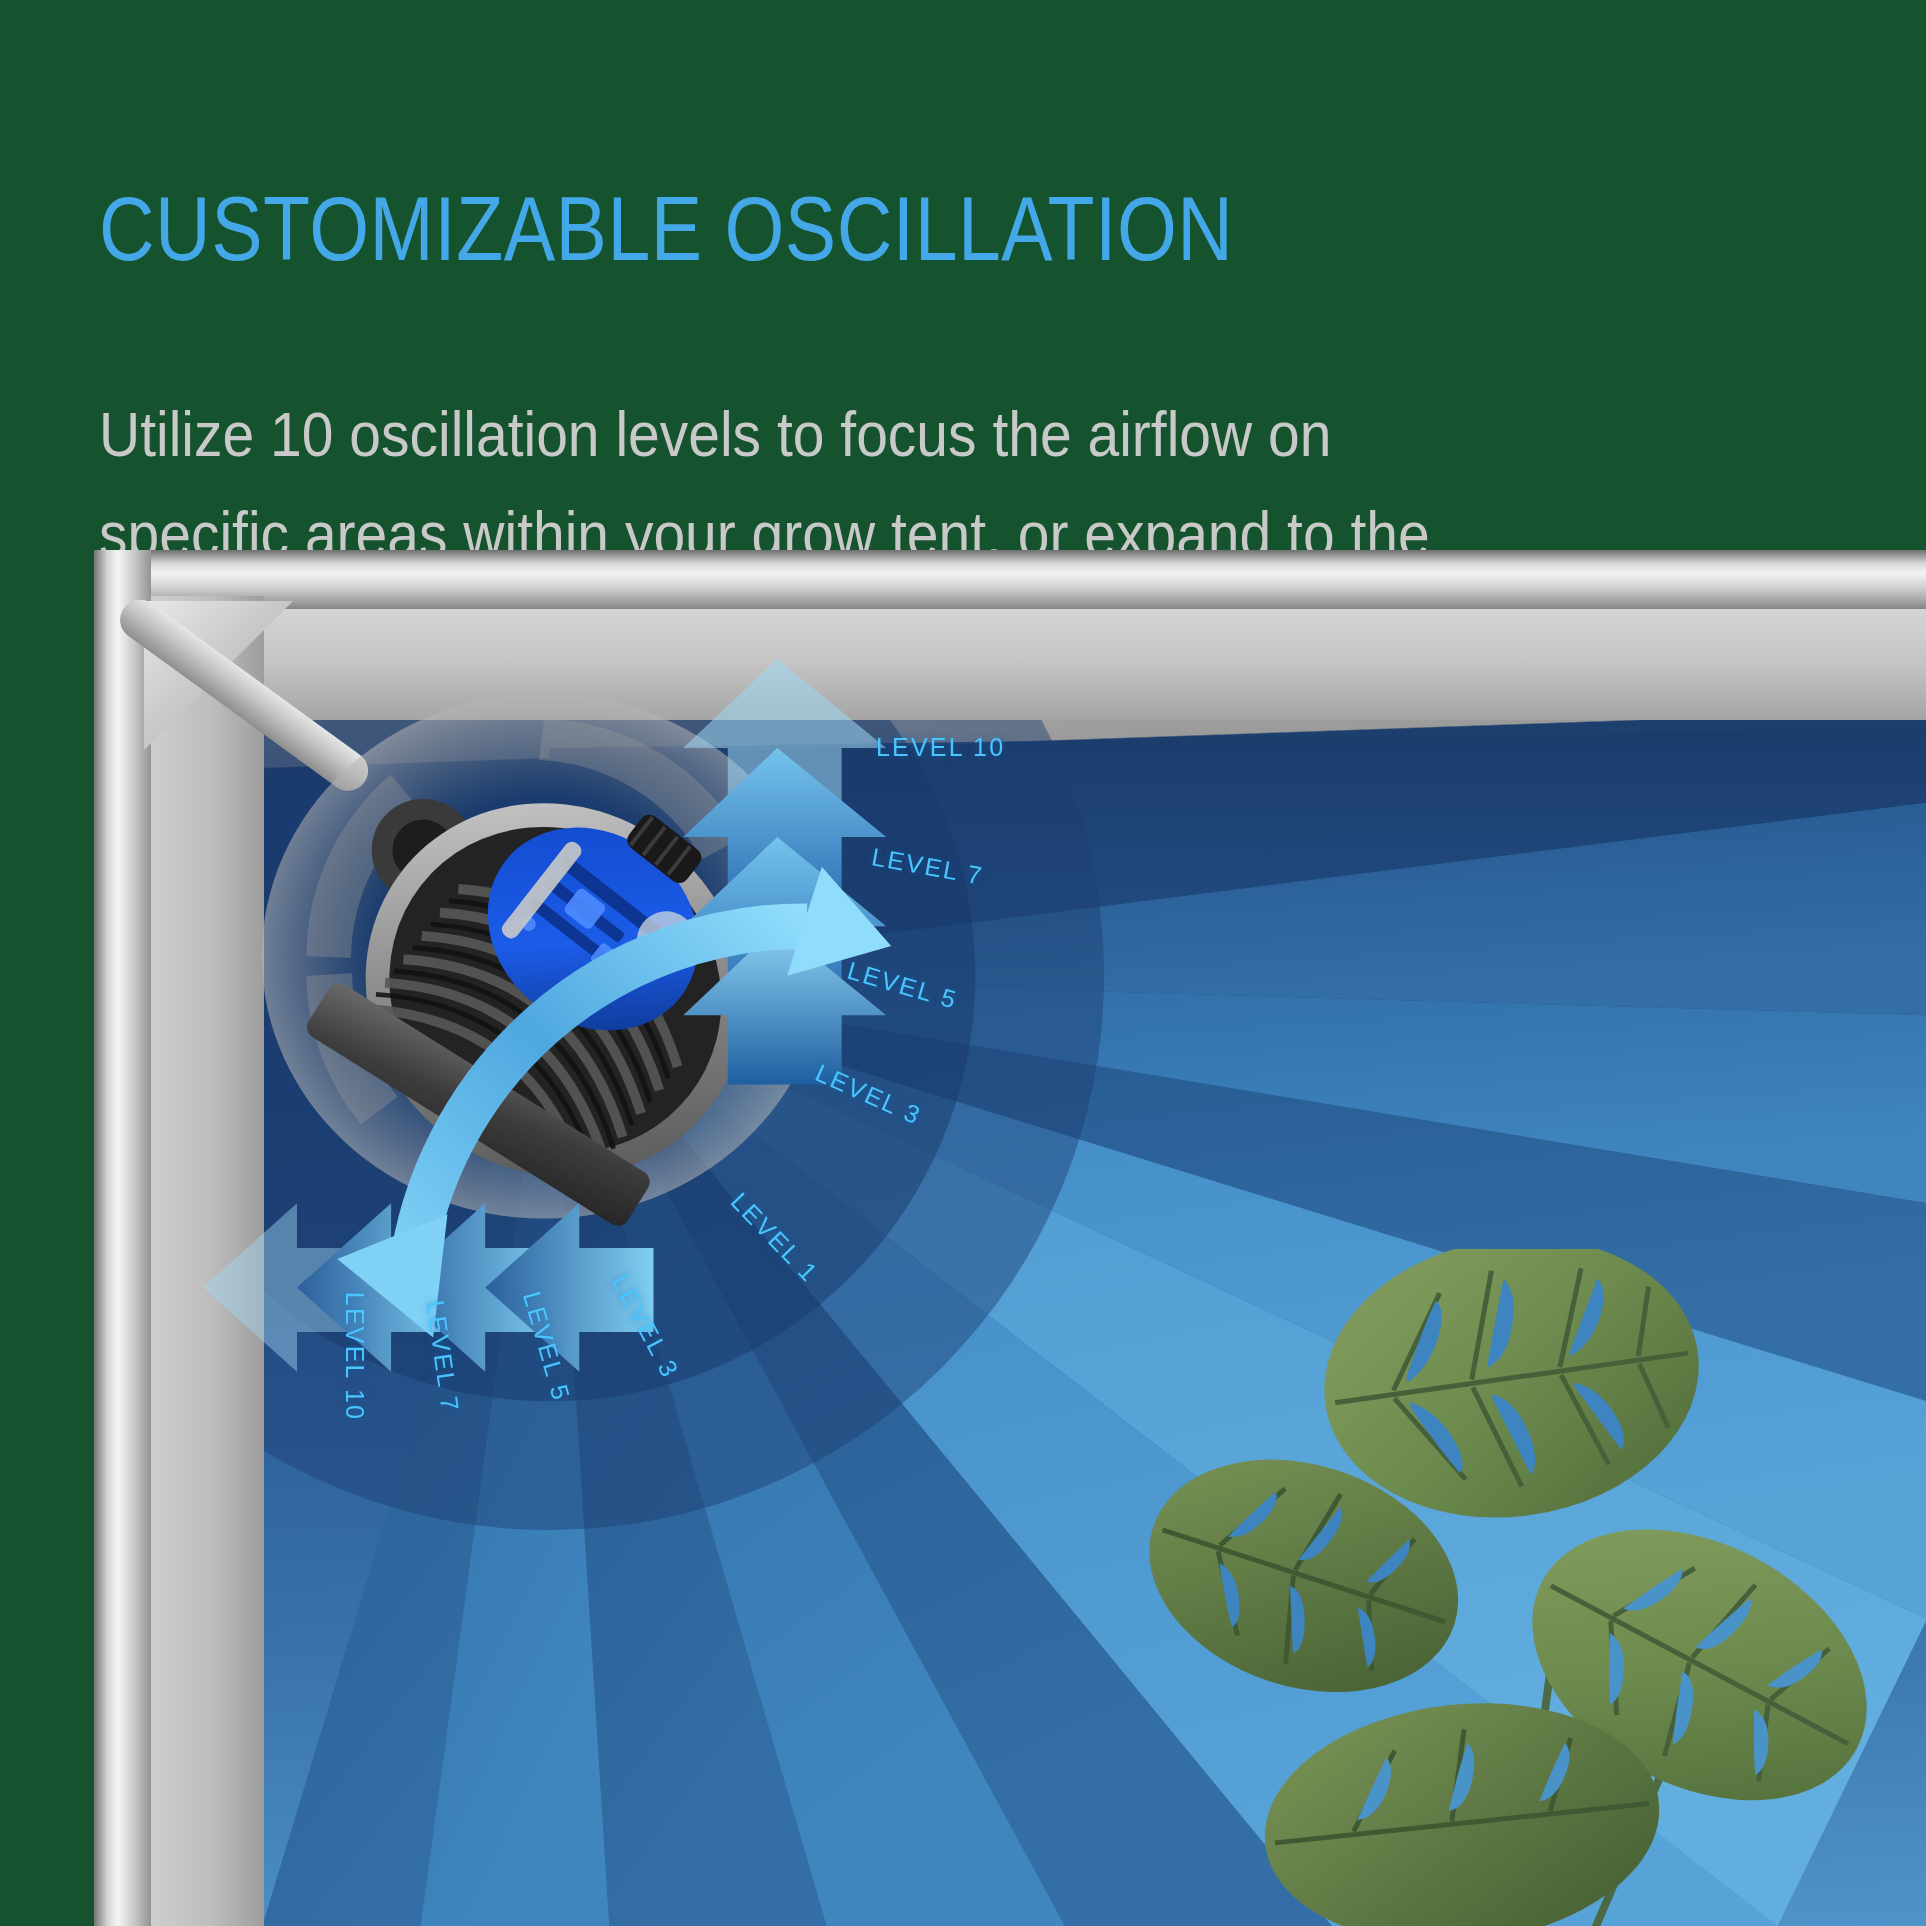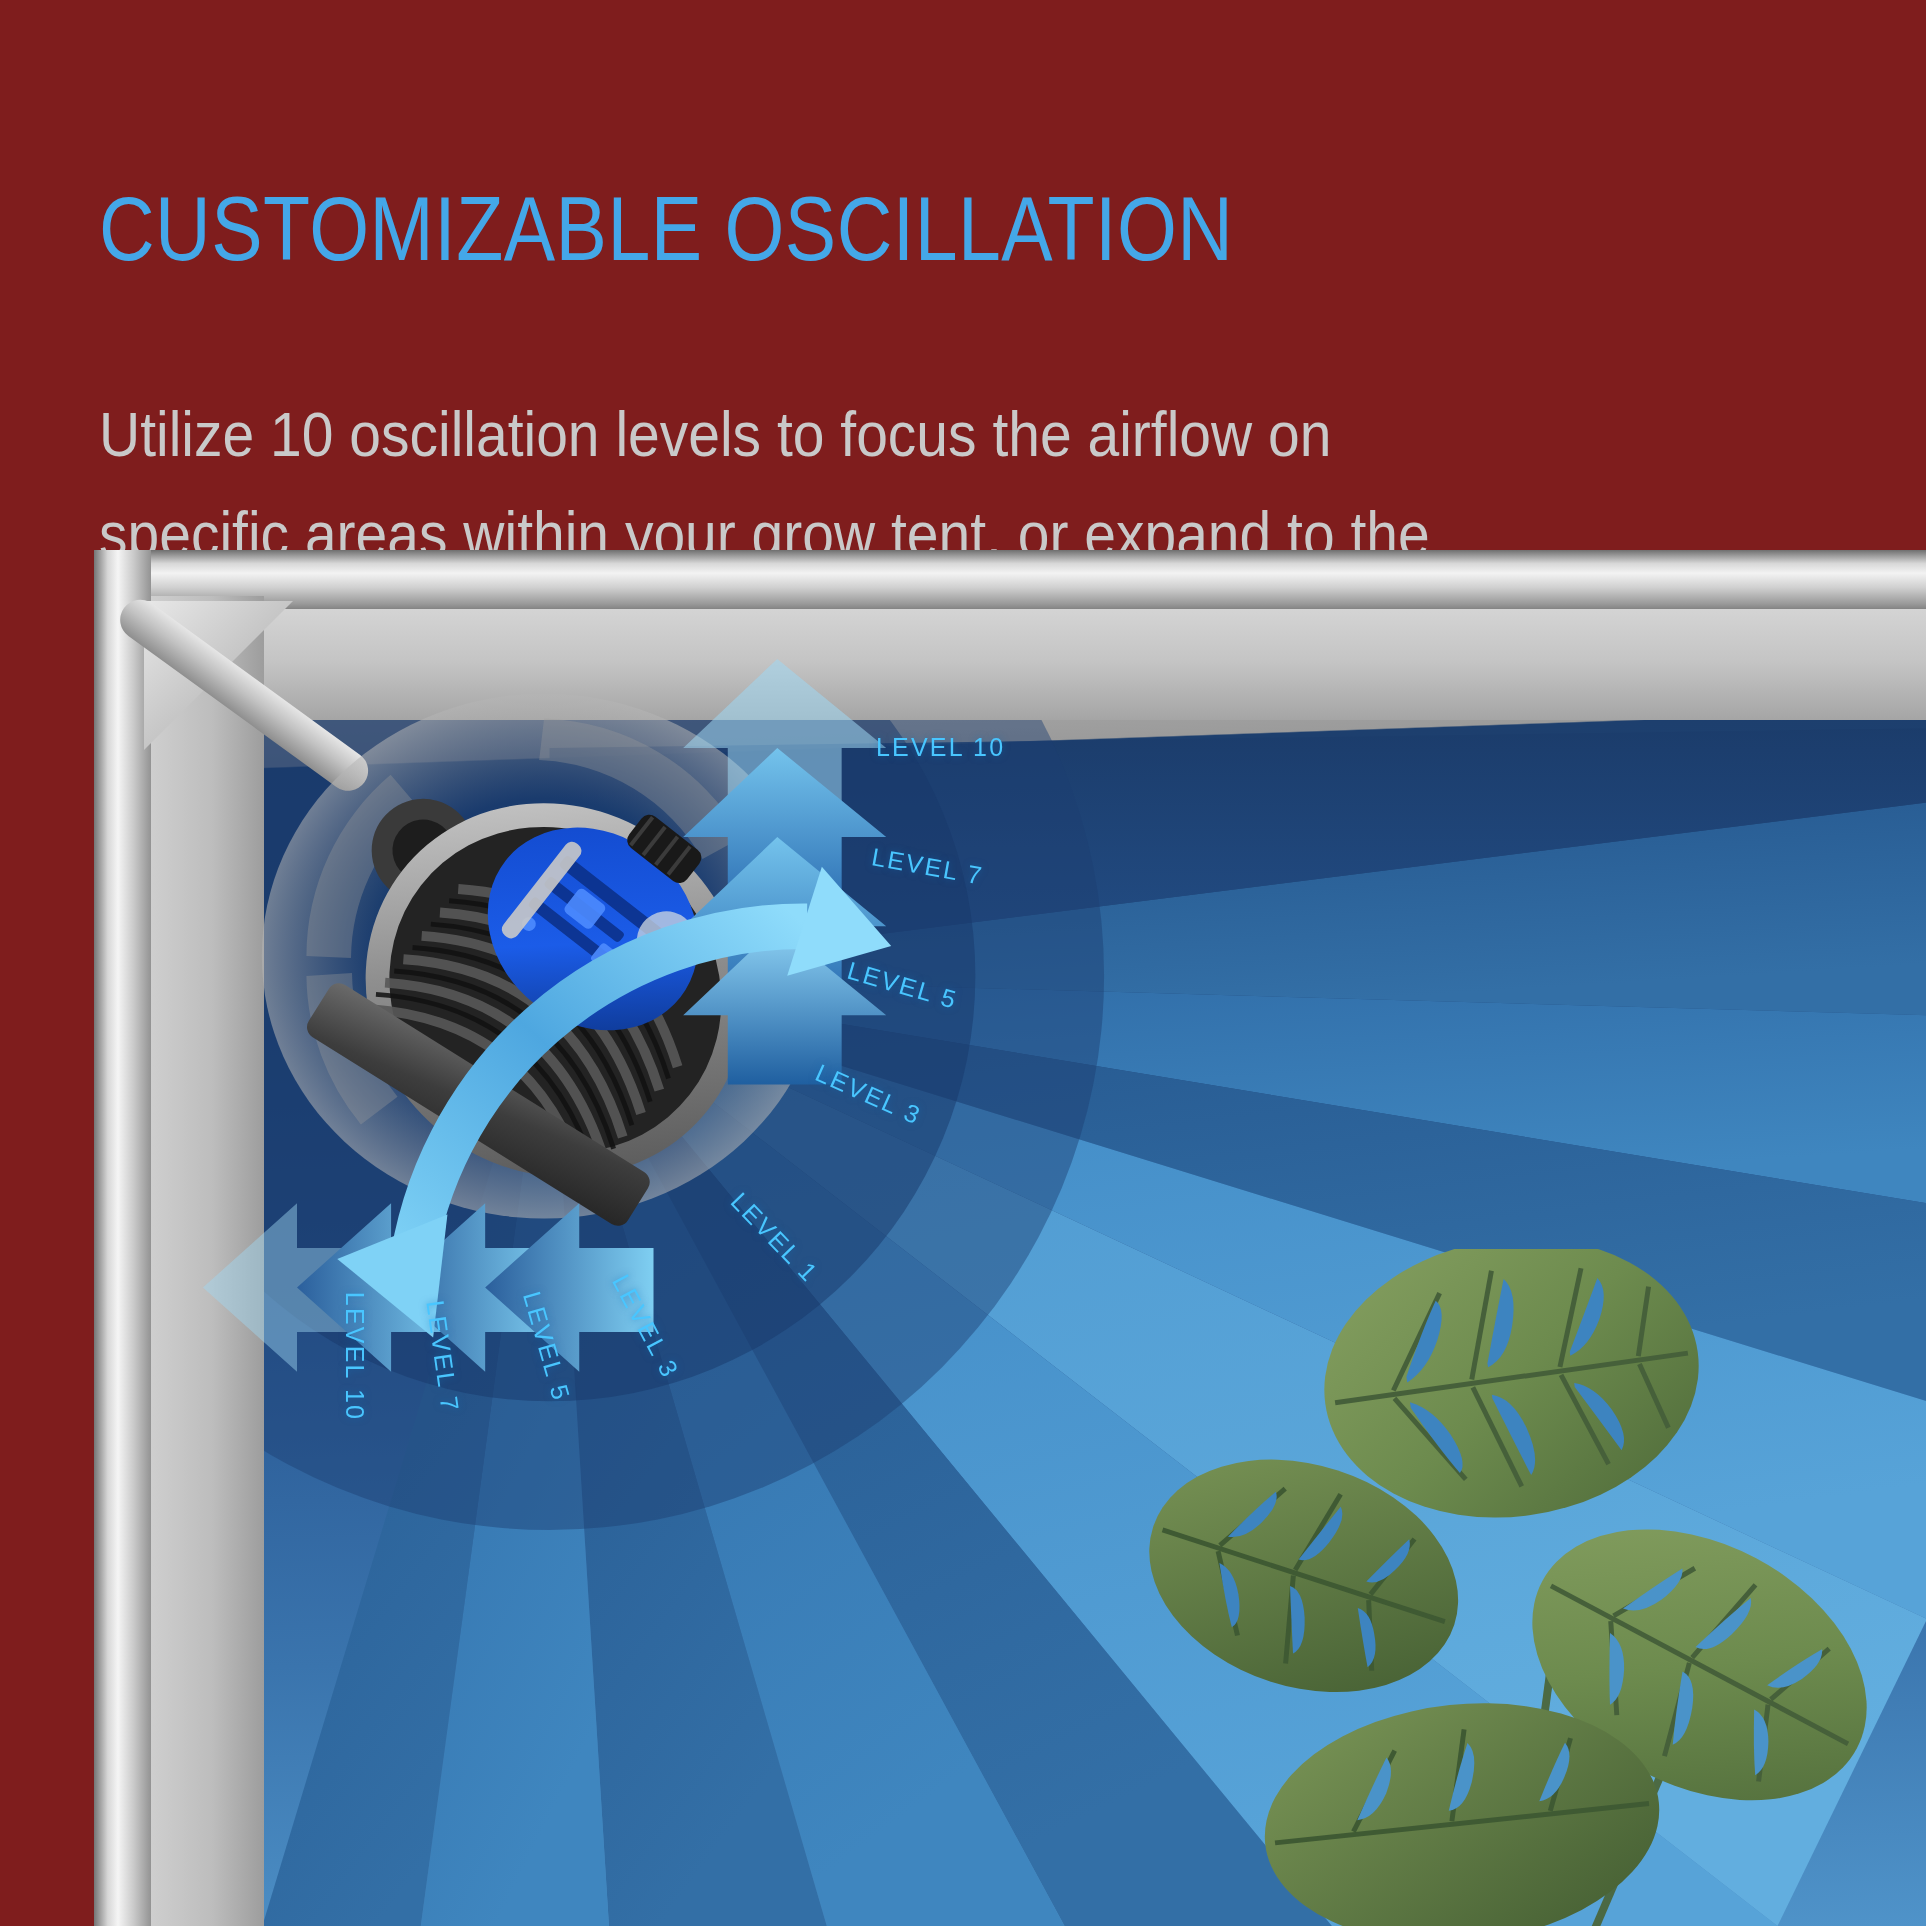--- a/index.html
+++ b/index.html
@@ -3,21 +3,21 @@
 <meta charset="utf-8">
 <style>
   html,body{margin:0;padding:0;}
   body{
     width:1927px;height:1927px;
     background:#121212;
     font-family:"Liberation Sans",sans-serif;
     overflow:hidden;
     position:relative;
   }
-  #stage{position:absolute;inset:0;width:1927px;height:1927px;overflow:hidden;background:#7f1d1d;}
+  #stage{position:absolute;inset:0;width:1927px;height:1927px;overflow:hidden;background:#14532d;}
 
   
   .headline{
     position:absolute;left:99px;top:124px;
     font-size:77px;letter-spacing:0.5px;
     color:#44A7E8;font-weight:400;
     white-space:nowrap;
     transform:scaleY(1.18);transform-origin:left top;
   }
   .subcopy{

